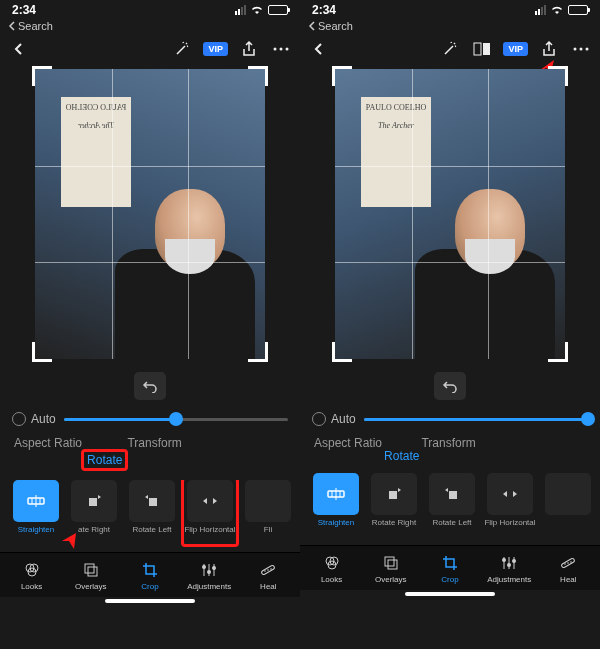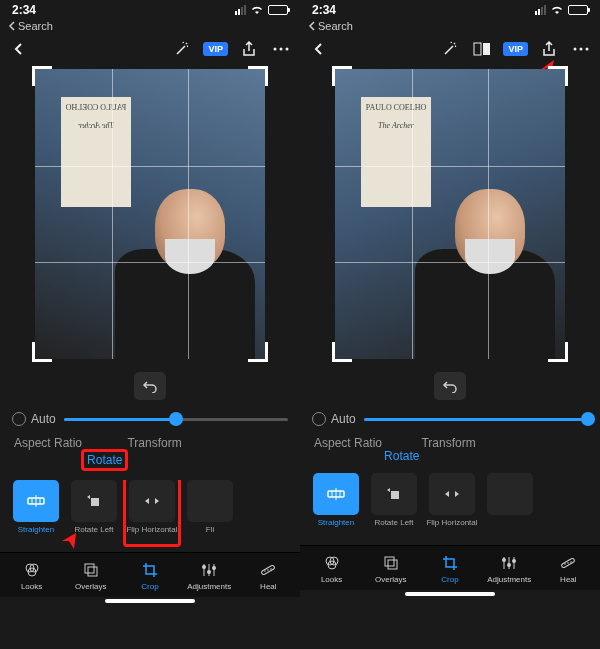--- a/index.html
+++ b/index.html
@@ -179,20 +179,29 @@
           <svg width="22" height="18" viewBox="0 0 22 18">
             <rect x="3" y="6" width="16" height="6" rx="1" fill="none" stroke="#fff" stroke-width="1.5"></rect>
             <path d="M11 3v12M7 6v6M15 6v6" stroke="#fff"></path>
           </svg>
         </div>
       <span class="action-label">Straighten</span>
     </div>
     <div class="action">
       <div class="action-box">
           <svg width="18" height="18" viewBox="0 0 18 18">
+            <rect x="4" y="6" width="8" height="8" fill="#ccc"></rect>
+            <path d="M13 3l3 2-3 2" fill="#ccc"></path>
+          </svg>
+        </div>
+      <span class="action-label">ate Right</span>
+    </div>
+    <div class="action">
+      <div class="action-box">
+          <svg width="18" height="18" viewBox="0 0 18 18">
             <rect x="6" y="6" width="8" height="8" fill="#ccc"></rect>
             <path d="M5 3L2 5l3 2" fill="#ccc"></path>
           </svg>
         </div>
       <span class="action-label">Rotate Left</span>
     </div>
     <div class="action" style="position:relative">
       <div style="position:absolute; inset:-3px; border:3px solid #ff1a1a; border-radius:4px; pointer-events:none"></div>
       <div class="action-box">
           <svg width="20" height="18" viewBox="0 0 20 18">
@@ -382,20 +391,29 @@
           <svg width="22" height="18" viewBox="0 0 22 18">
             <rect x="3" y="6" width="16" height="6" rx="1" fill="none" stroke="#fff" stroke-width="1.5"></rect>
             <path d="M11 3v12M7 6v6M15 6v6" stroke="#fff"></path>
           </svg>
         </div>
       <span class="action-label">Straighten</span>
     </div>
     <div class="action">
       <div class="action-box">
           <svg width="18" height="18" viewBox="0 0 18 18">
+            <rect x="4" y="6" width="8" height="8" fill="#ccc"></rect>
+            <path d="M13 3l3 2-3 2" fill="#ccc"></path>
+          </svg>
+        </div>
+      <span class="action-label">Rotate Right</span>
+    </div>
+    <div class="action">
+      <div class="action-box">
+          <svg width="18" height="18" viewBox="0 0 18 18">
             <rect x="6" y="6" width="8" height="8" fill="#ccc"></rect>
             <path d="M5 3L2 5l3 2" fill="#ccc"></path>
           </svg>
         </div>
       <span class="action-label">Rotate Left</span>
     </div>
     <div class="action">
       <div class="action-box">
           <svg width="20" height="18" viewBox="0 0 20 18">
             <path d="M10 2v14M7 6L3 9l4 3zM13 6l4 3-4 3z" fill="#ccc"></path>

